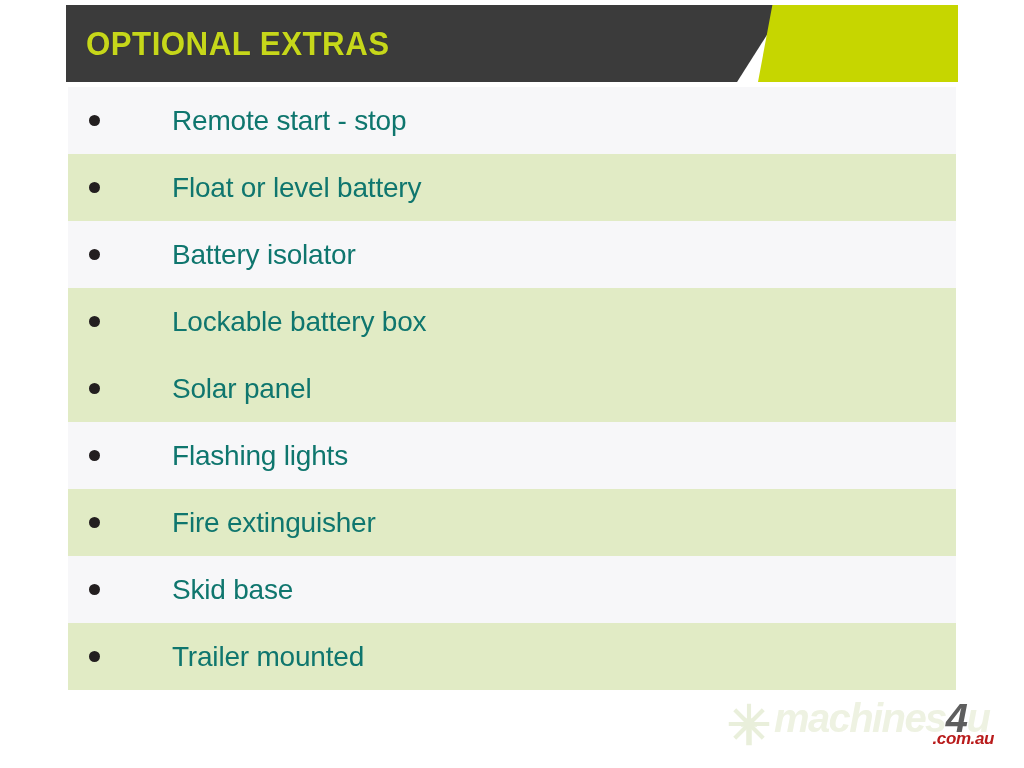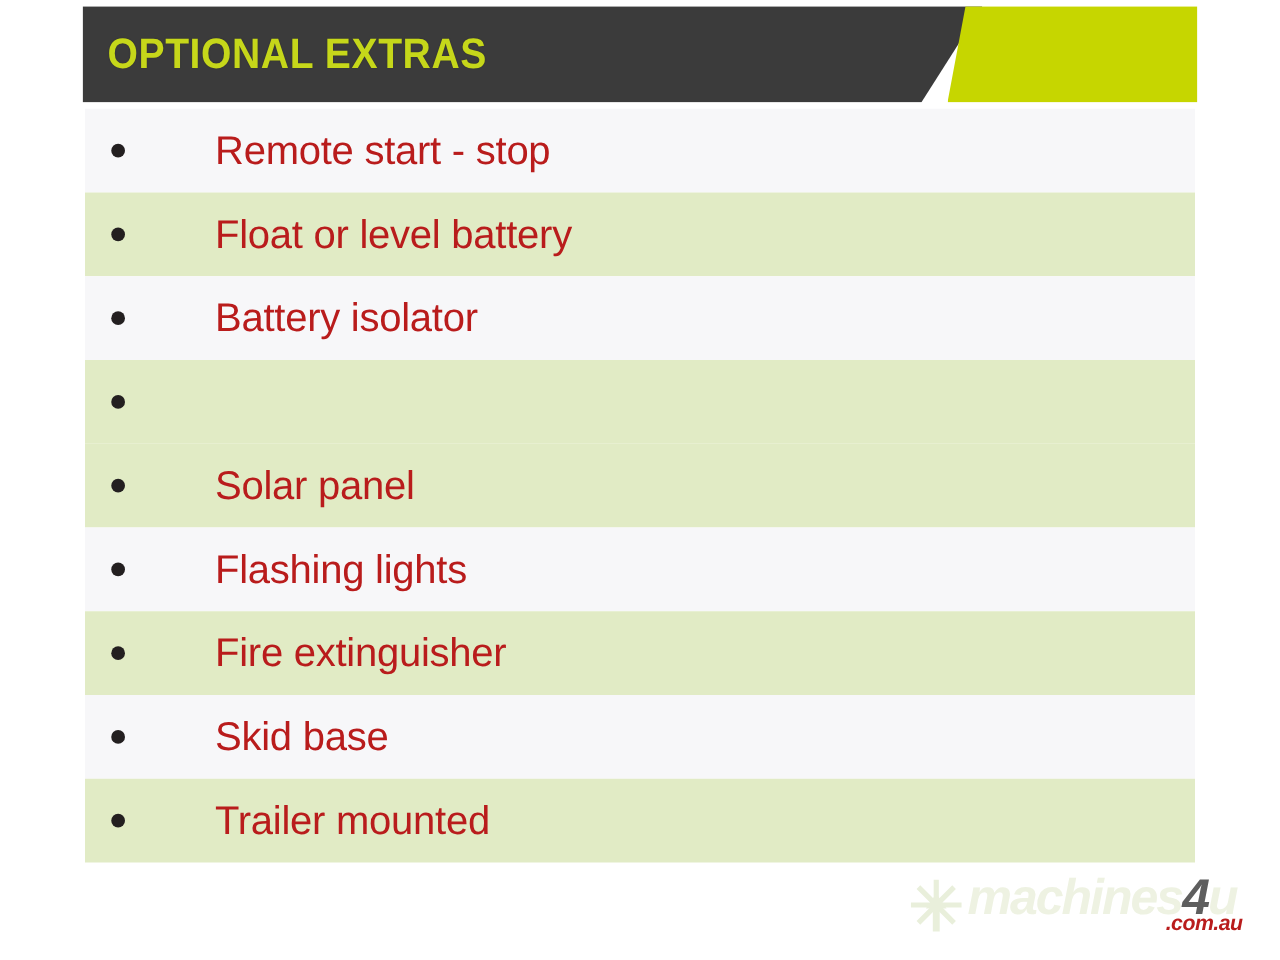--- a/index.html
+++ b/index.html
@@ -92,22 +92,22 @@
     width: 11px;
     height: 11px;
     border-radius: 50%;
     background: #231f20;
     margin-left: 21px;
     flex: 0 0 auto;
   }
 
   .row-label {
     margin-left: 72px;
-    font-size: 32px;
-    color: #b91c1c;
+    font-size: 28px;
+    color: #0f766e;
     font-family: "Liberation Sans", sans-serif;
     font-weight: normal;
     letter-spacing: -0.2px;
     white-space: nowrap;
   }
 
   
   .watermark {
     position: absolute;
     left: 726px;
@@ -172,20 +172,21 @@
       <span class="row-label">Float or level battery</span>
     </div>
 
     <div class="extras-row odd">
       <span class="row-bullet"></span>
       <span class="row-label">Battery isolator</span>
     </div>
 
     <div class="extras-row even">
       <span class="row-bullet"></span>
+      <span class="row-label">Lockable battery box</span>
     </div>
 
 
     <div class="extras-row even">
       <span class="row-bullet"></span>
       <span class="row-label">Solar panel</span>
     </div>
 
     <div class="extras-row odd">
       <span class="row-bullet"></span>

